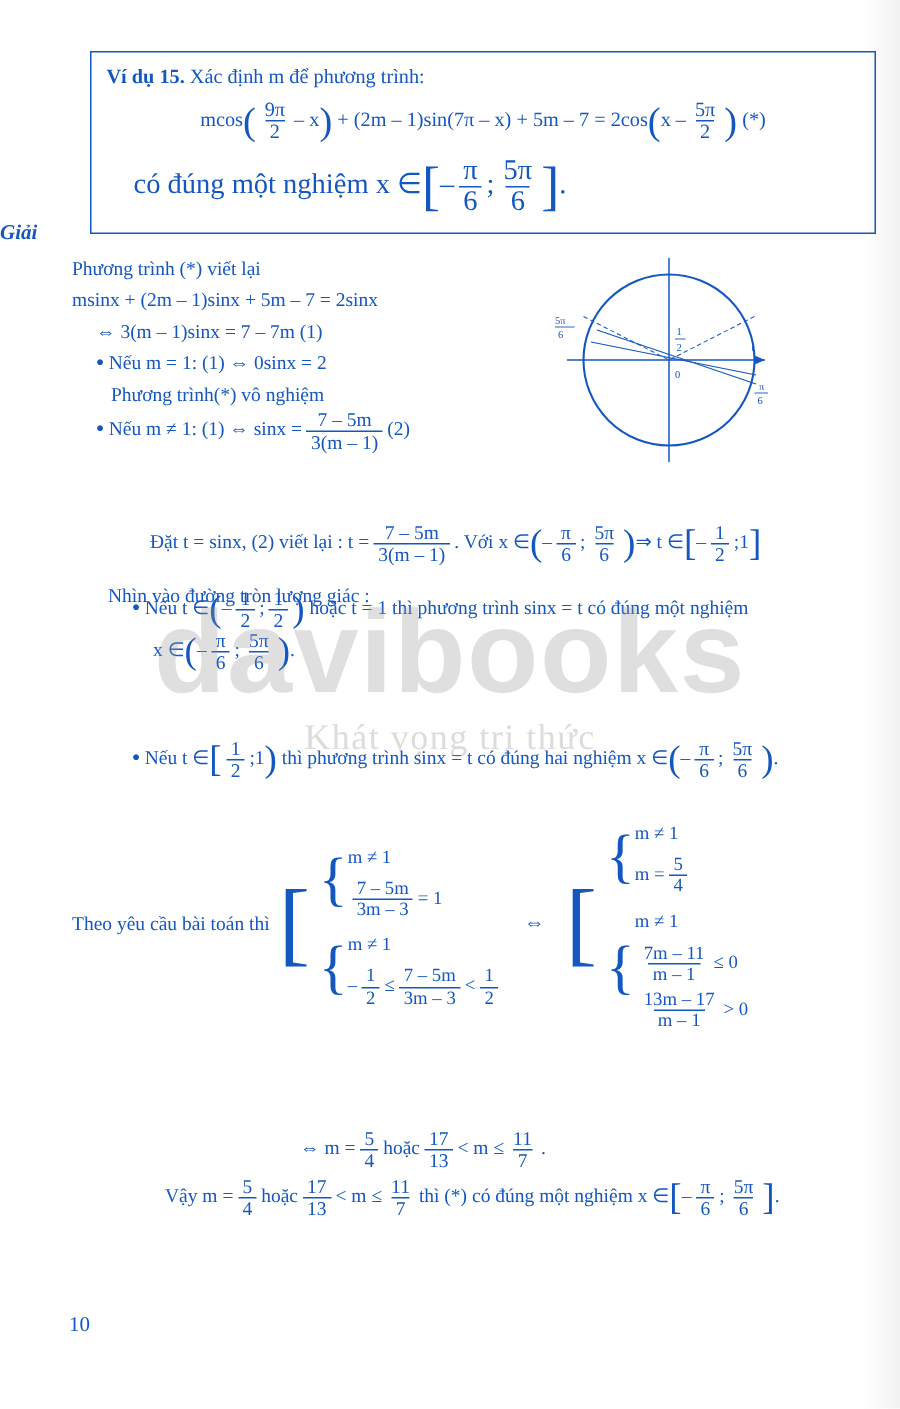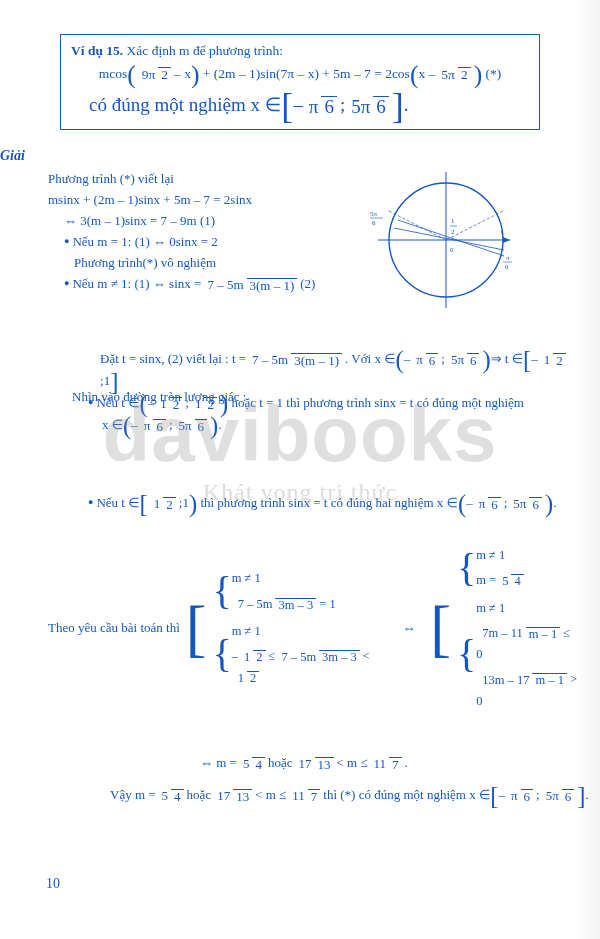--- a/index.html
+++ b/index.html
@@ -7,28 +7,28 @@
     width:600px;height:939px;
     background:#ffffff;
     font-family:"Liberation Serif", serif;
     color:#1557c0;
     position:relative;
     overflow:hidden;
   }
   .page{position:absolute;inset:0;}
 
   
-  .frac{display:inline-flex;flex-direction:row;align-items:center;vertical-align:middle;margin:0 3px;line-height:1.05;}
+  .frac{display:inline-flex;flex-direction:column;align-items:center;vertical-align:middle;margin:0 3px;line-height:1.05;}
   .frac .num{padding:0 3px;}
   .frac .den{border-top:1px solid #1557c0;padding:0 3px;}
   .bigparen{display:inline-block;font-size:1.9em;font-weight:300;vertical-align:middle;line-height:.7;}
 
   
   .box{
-    position:absolute;left:60px;top:34px;width:480px;
+    position:absolute;left:60px;top:34px;width:524px;
     border:1.3px solid #1557c0;
     padding:8px 10px 10px 10px;
     box-sizing:border-box;
     font-size:13.5px;
   }
   .box .ln1{font-size:13.5px;}
   .box .ln1 b{font-weight:bold;}
   .box .ln2{text-align:center;margin-top:7px;font-size:13.5px;}
   .box .ln3{margin-top:9px;padding-left:18px;font-size:19px;}
 
@@ -121,21 +121,21 @@
           <span class="den">6</span>
         </span><span class="bigparen">]</span><span>.</span>
     </div>
   </div>
 
   <div class="giai">Giải</div>
 
   <div class="solcol">
     <div>Phương trình (*) viết lại</div>
     <div>msinx + (2m – 1)sinx + 5m – 7 = 2sinx</div>
-    <div class="ind1">⇔ 3(m – 1)sinx = 7 – 9m   (1)</div>
+    <div class="ind1">⇔ 3(m – 1)sinx = 7 – 7m   (1)</div>
     <div class="ind1"><span class="bullet">●</span><span>Nếu m = 1: (1) ⇔ 0sinx = 2</span></div>
     <div class="ind2">Phương trình(*) vô nghiệm</div>
     <div class="ind1">
       <span class="bullet">●</span><span>Nếu m ≠ 1: (1) ⇔ sinx =</span><span class="frac">
           <span class="num">7 – 5m</span>
           <span class="den">3(m – 1)</span>
         </span><span>(2)</span>
     </div>
   </div>
 

